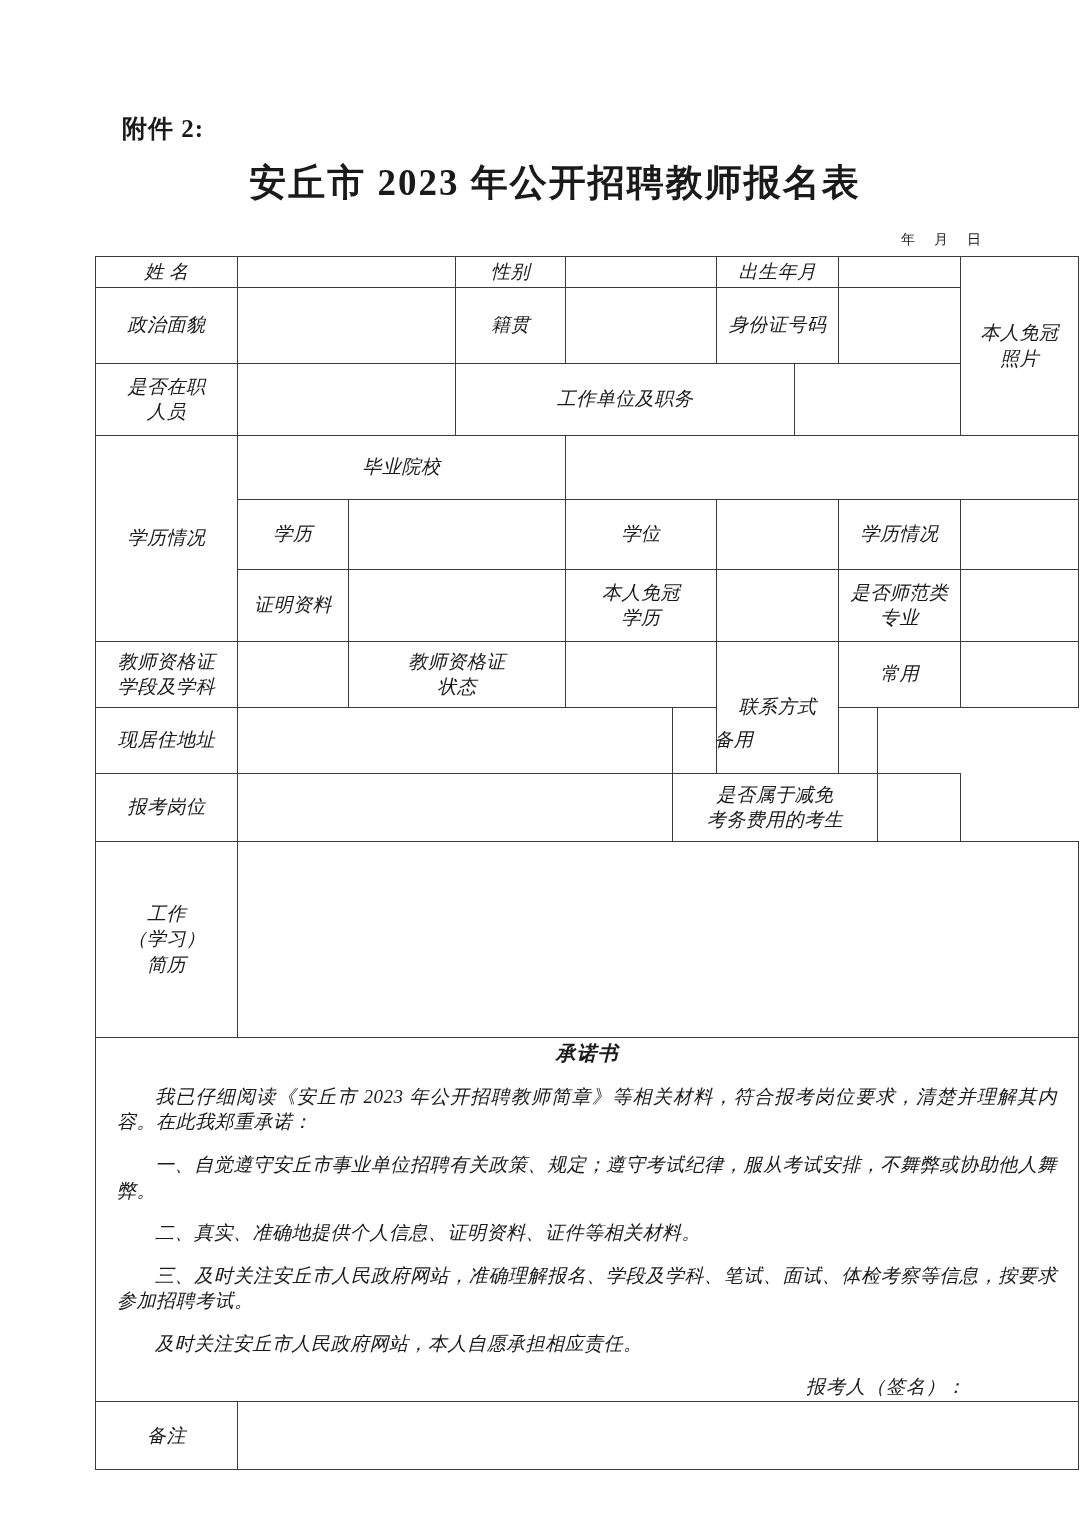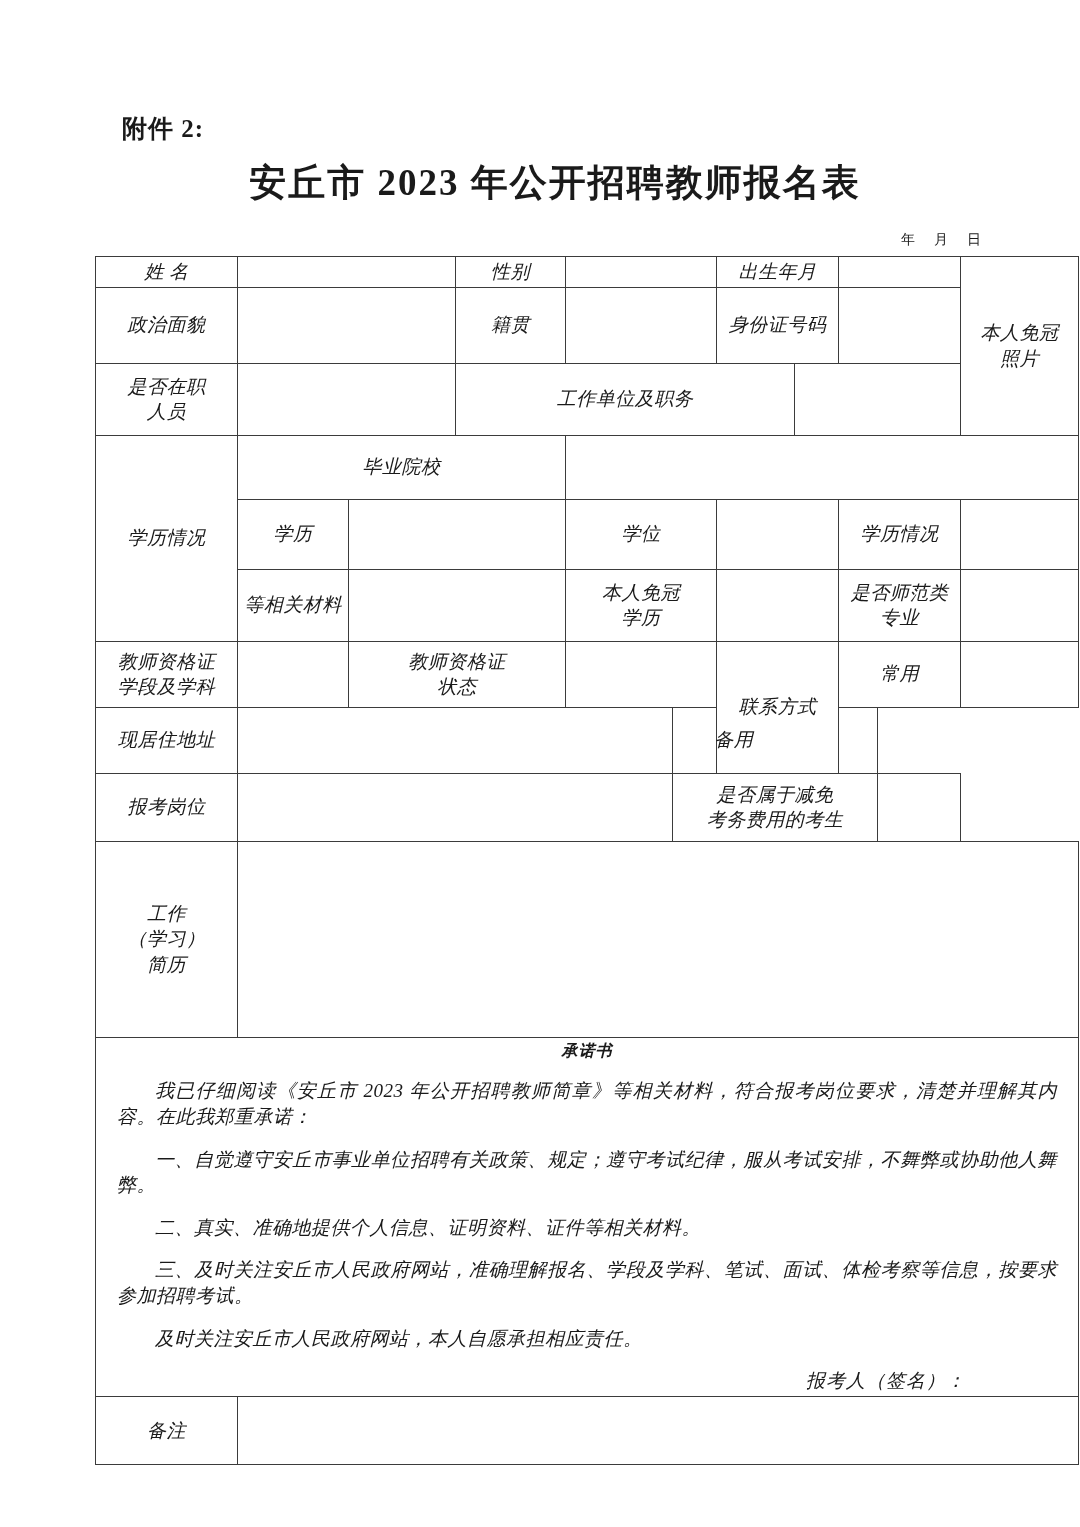--- a/index.html
+++ b/index.html
@@ -82,21 +82,21 @@
   td.commit {
     text-align: left;
     vertical-align: top;
     padding: 6px 10px 10px 10px;
     font-size: 19.5px;
     line-height: 1.62;
   }
   .commit-title {
     text-align: center;
     font-weight: 700;
-    font-size: 16px;
+    font-size: 20px;
     letter-spacing: 1px;
     margin-bottom: 2px;
   }
   .commit-p {
     text-indent: 2em;
     margin: 17px;
     text-align: justify;
     text-justify: inter-ideograph;
   }
   .sign-line {
@@ -171,21 +171,21 @@
       <tr style="height:70px">
         <td class="lbl">学历</td>
         <td class="val" colspan="3"></td>
         <td class="lbl" colspan="2">学位</td>
         <td class="val" colspan="2"></td>
         <td class="lbl" colspan="2">学历情况</td>
         <td class="val"></td>
       </tr>
 
       <tr style="height:72px">
-        <td class="lbl">等相关材料</td>
+        <td class="lbl">证明资料</td>
         <td class="val" colspan="3"></td>
         <td class="lbl" colspan="2" style="white-space:pre-line">本人免冠
 学历</td>
         <td class="val" colspan="2"></td>
         <td class="lbl" colspan="2" style="white-space:pre-line">是否师范类
 专业</td>
         <td class="val"></td>
       </tr>
 
       <tr style="height:66px">

